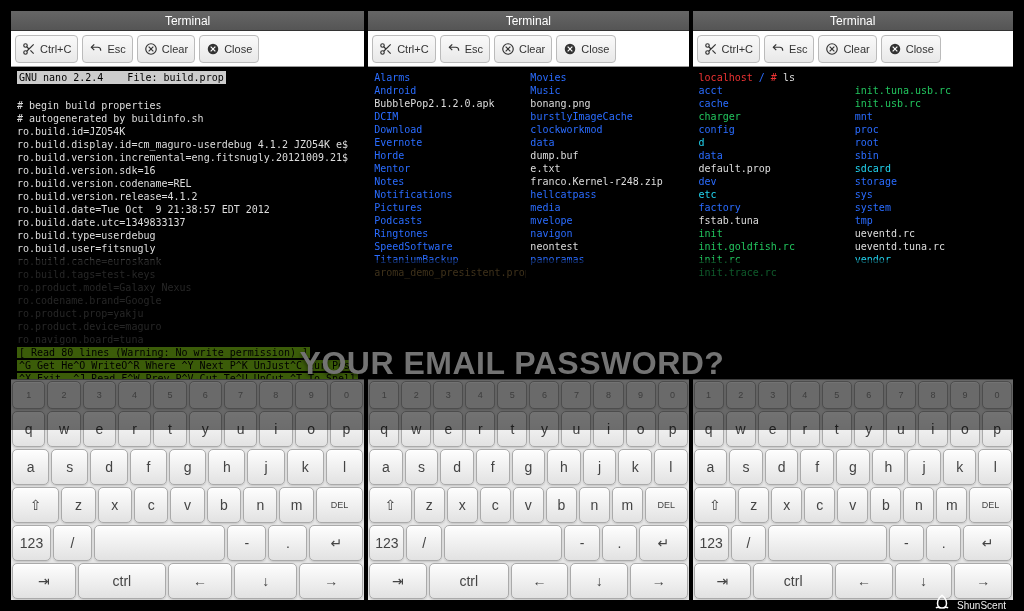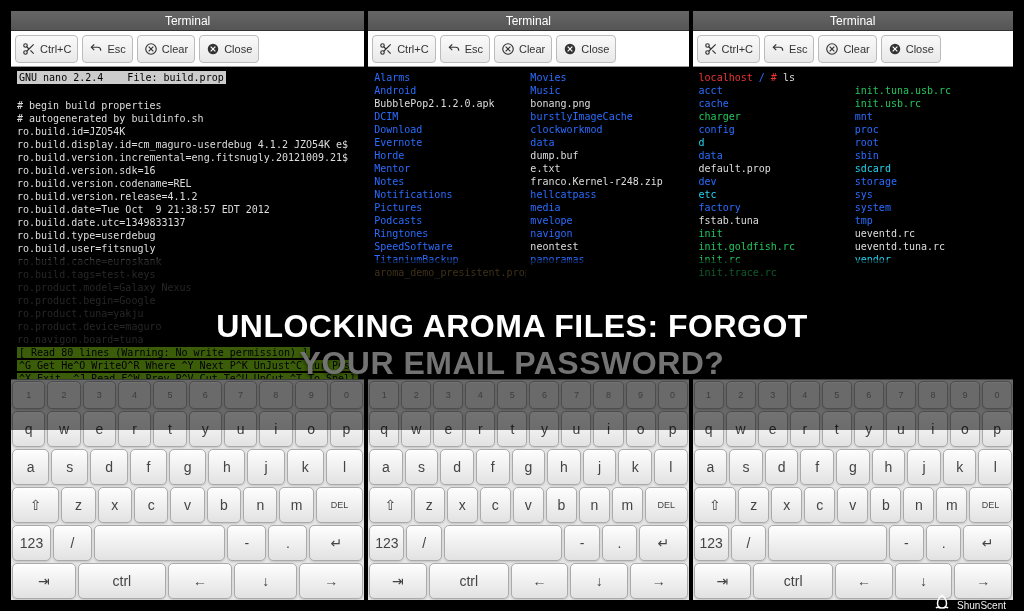--- a/index.html
+++ b/index.html
@@ -93,22 +93,22 @@
 ro.build.version.sdk=16
 ro.build.version.codename=REL
 ro.build.version.release=4.1.2
 ro.build.date=Tue Oct  9 21:38:57 EDT 2012
 ro.build.date.utc=1349833137
 ro.build.type=userdebug
 ro.build.user=fitsnugly
 <span class="dim">ro.build.cache=euroskank</span>
 <span class="dim">ro.build.tags=test-keys</span>
 <span class="dim">ro.product.model=Galaxy Nexus</span>
-<span class="dim">ro.product.begin=Google</span>
-<span class="dim">ro.product.tuna=yakju</span>
+<span class="dim">ro.codename.brand=Google</span>
+<span class="dim">ro.product.prop=yakju</span>
 <span class="dim">ro.product.device=maguro</span>
 <span class="dim">ro.navigon.board=tuna</span>
 <span class="nanobar">[ Read 80 lines (Warning: No write permission) ]</span>
 <span class="nanobar">^G Get He^O WriteO^R Where ^Y Next P^K UnJust^C Cur Pos</span>
 <span class="nanobar">^X Exit  ^J Read F^W Prev P^V Cut Te^U UnCut ^T To Spell</span></div>
       <div class="keyboard" id="kb1">
           <div class="krow numrow">
             <div class="key">1</div>
             <div class="key">2</div>
             <div class="key">3</div>
@@ -383,21 +383,21 @@
             <div class="key">→</div>
           </div>
         </div>
     </div>
 
   </div>
 
   <div class="overlay">
     <div class="ov-band"></div>
     <div class="ov-text">
-      <span>UNLOCKING AROMA FILES: FORGOT</span><br>
+      <br>
       <span class="hl">YOUR EMAIL PASSWORD?</span>
     </div>
   </div>
 
   <div class="watermark">
     <span class="logo"><svg viewBox="0 0 24 24">
           <path d="M12 3 C8 6 6 10 6 14 a6 6 0 0 0 12 0 C18 10 16 6 12 3 Z"></path>
           <path d="M4 20 C6 18 8 19 10 20 M14 20 C16 19 18 18 20 20"></path>
         </svg></span>
     <span>ShunScent</span>

